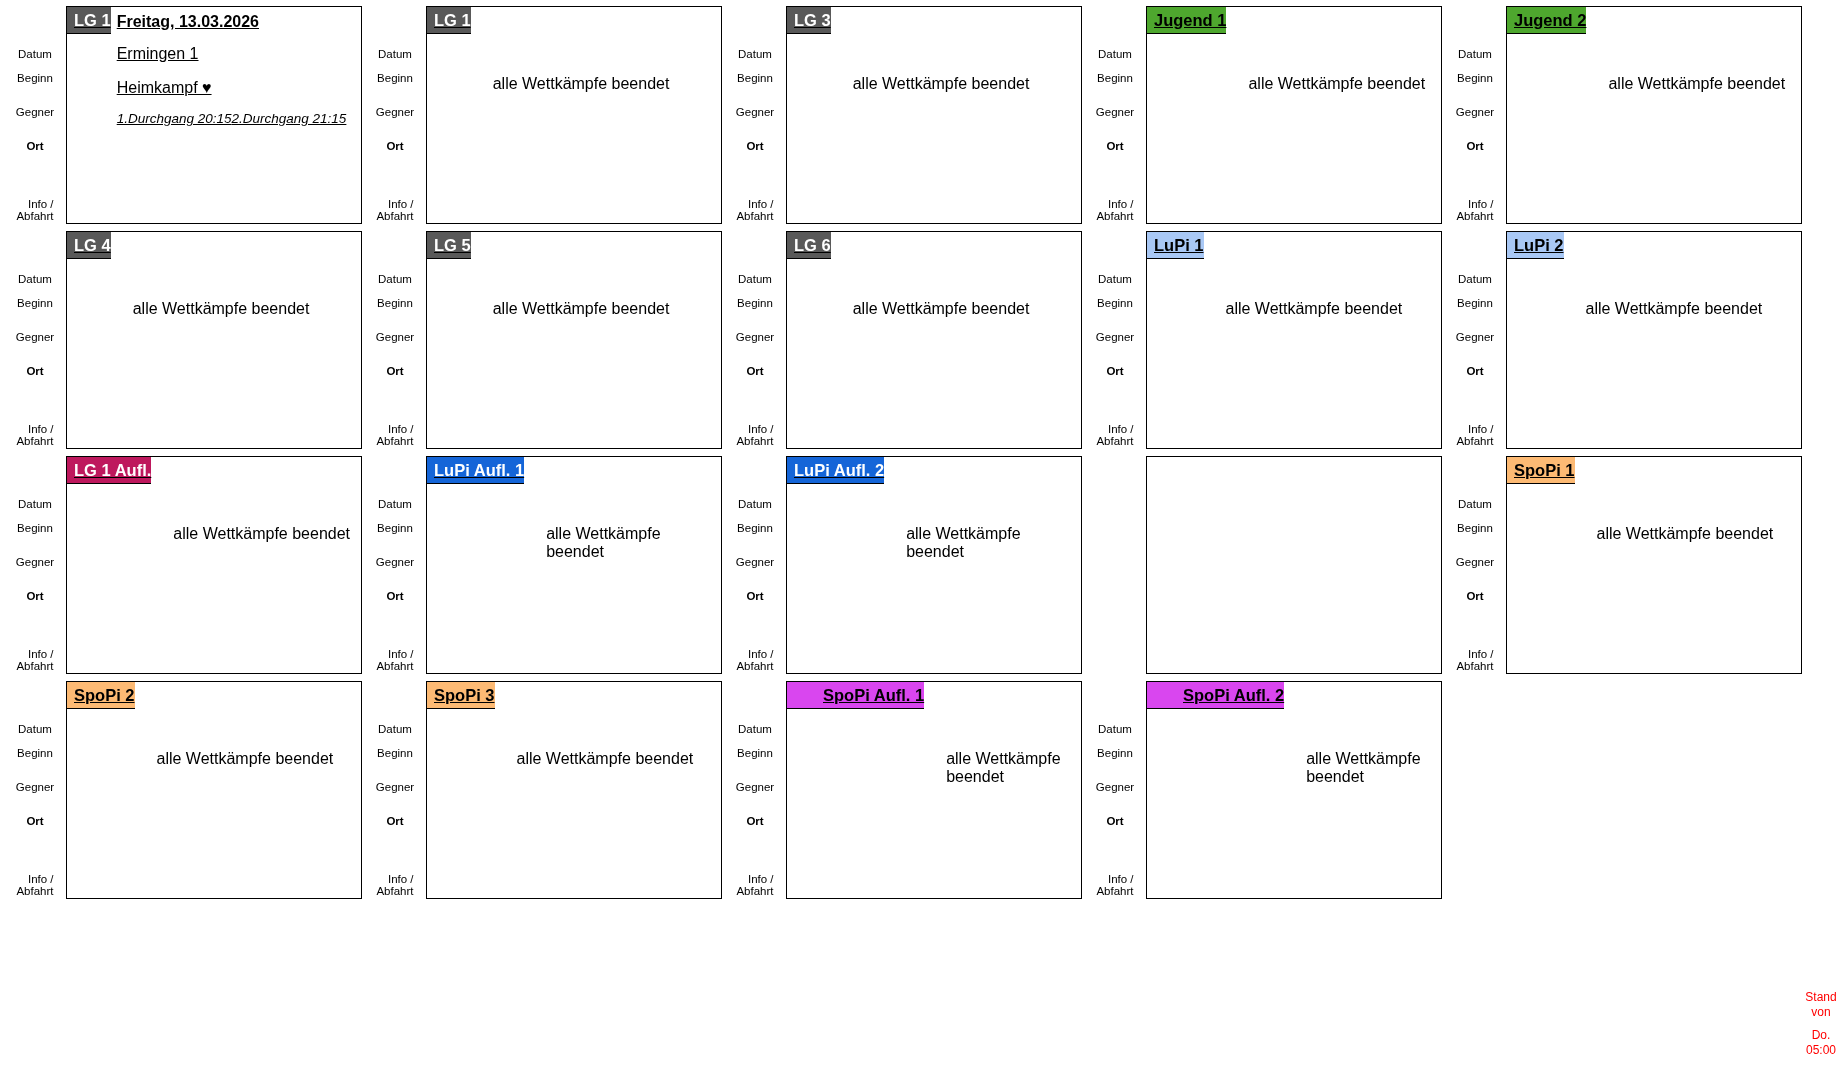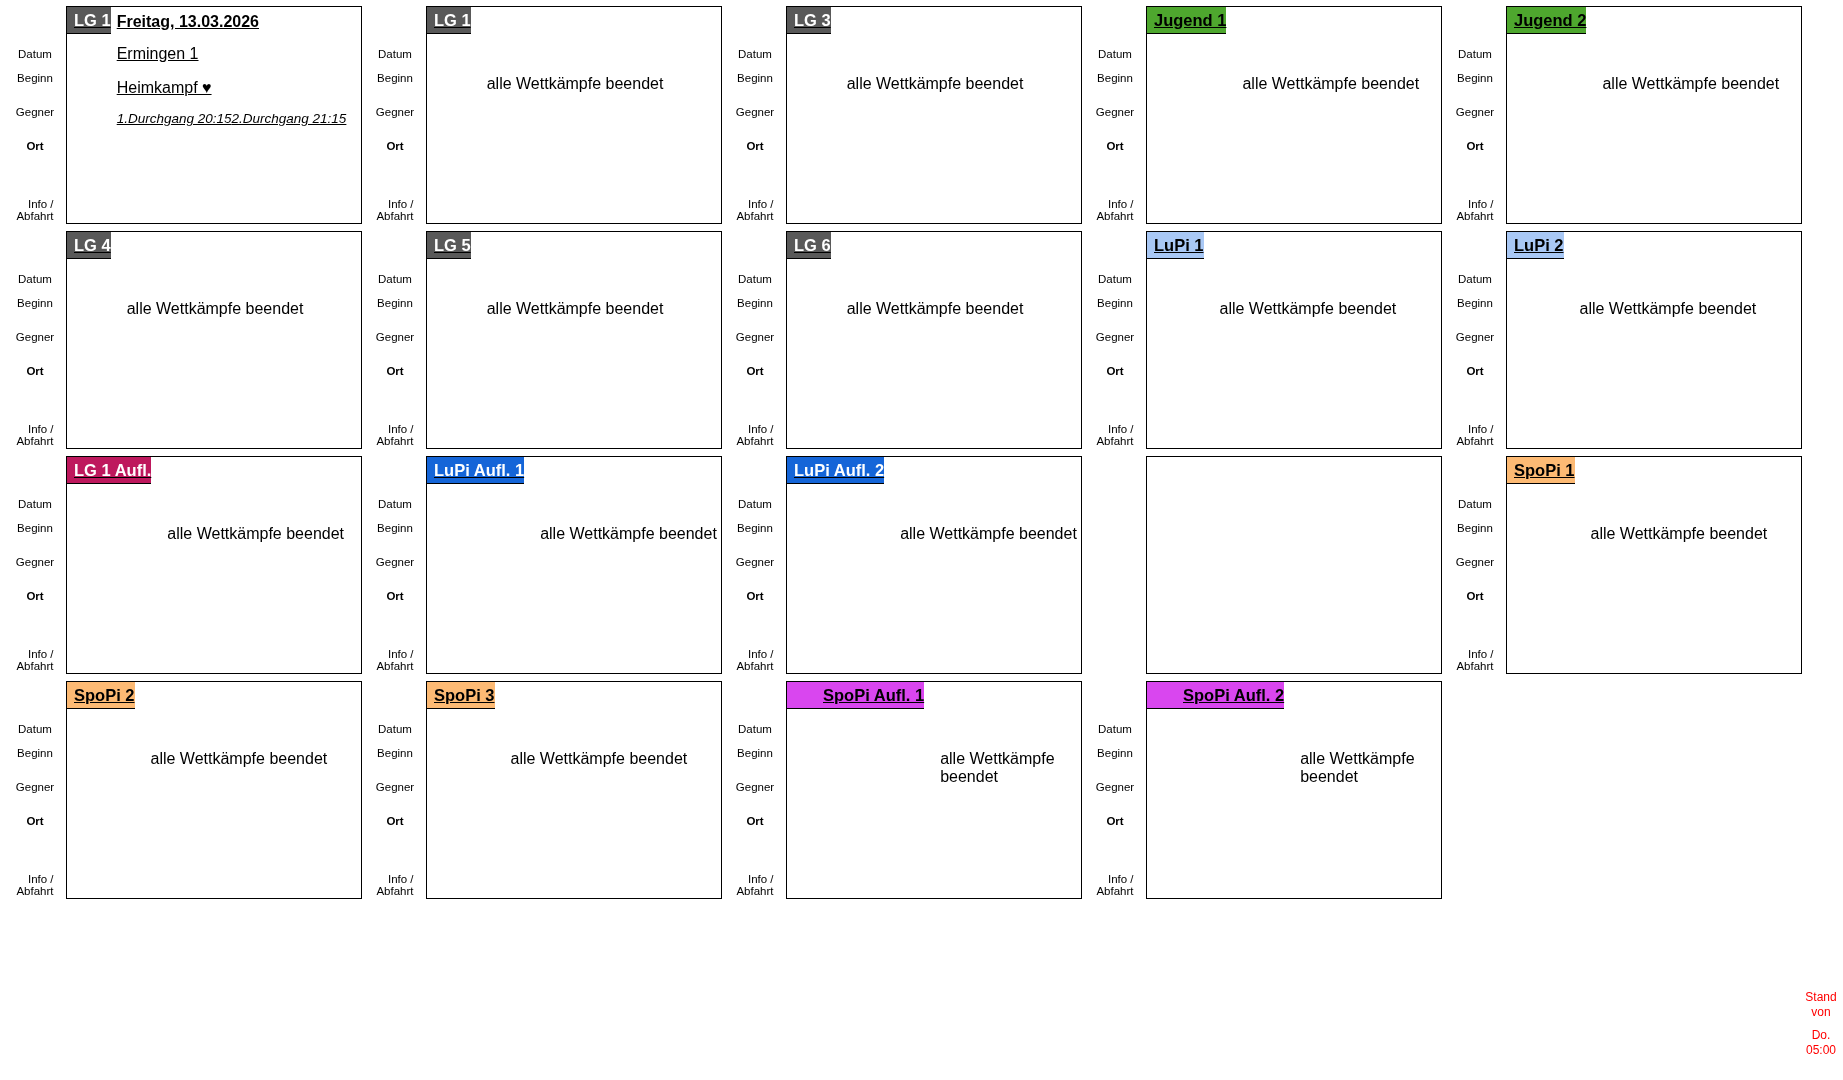--- a/index.html
+++ b/index.html
@@ -105,21 +105,21 @@
   }
   .row-datum  { height: 30px; font-size: 16px; font-weight: bold; }
   .row-beginn { height: 32px; font-size: 16px; }
   .row-gegner { height: 34px; font-size: 16px; }
   .row-ort    { height: 34px; font-size: 16px; }
   .row-info   { height: 60px; font-size: 13.5px; font-style: italic; align-items: flex-start; padding-top: 6px; line-height: 1.25; }
   .row-info span { display: block; }
 
   .done-text {
     position: absolute;
-    left: 16px;
+    left: 22px;
     top: 68px;
     font-size: 16px;
     color: #000;
   }
 
   .stand {
     position: absolute;
     right: 2px;
     bottom: 22px;
     width: 40px;

